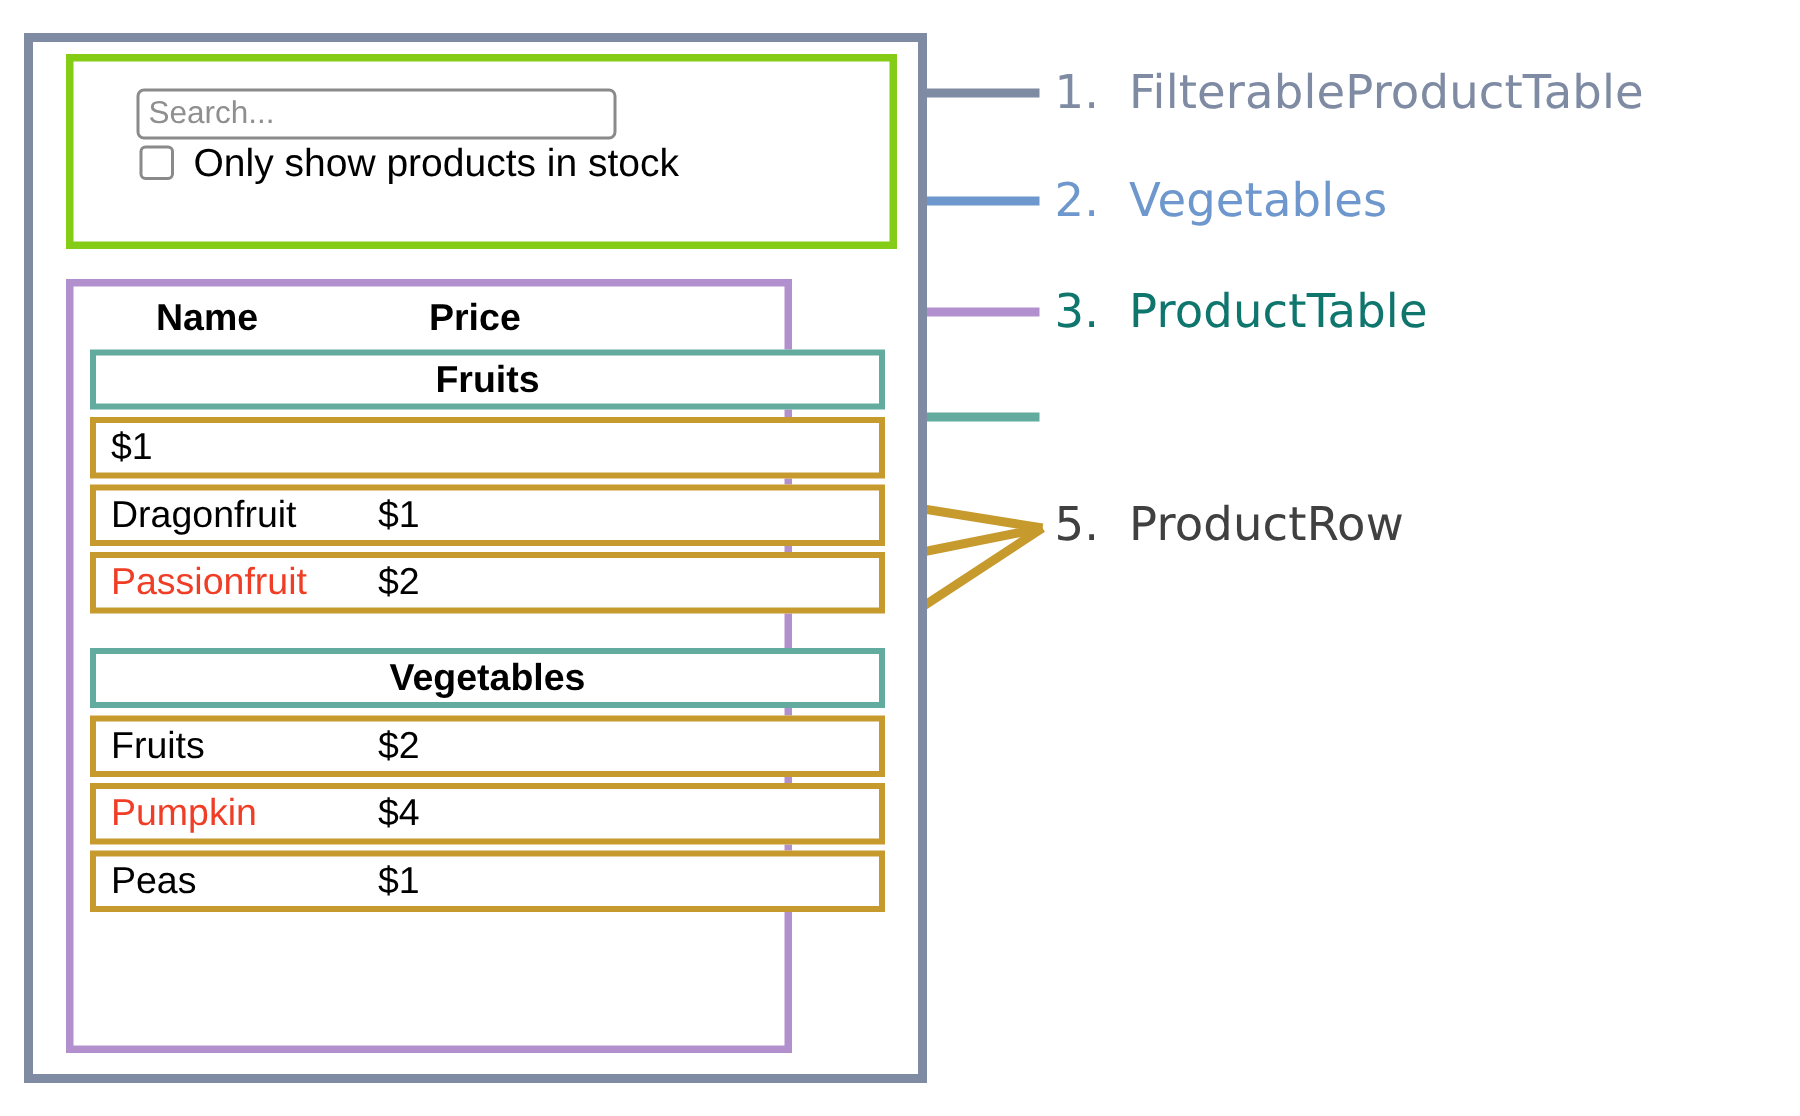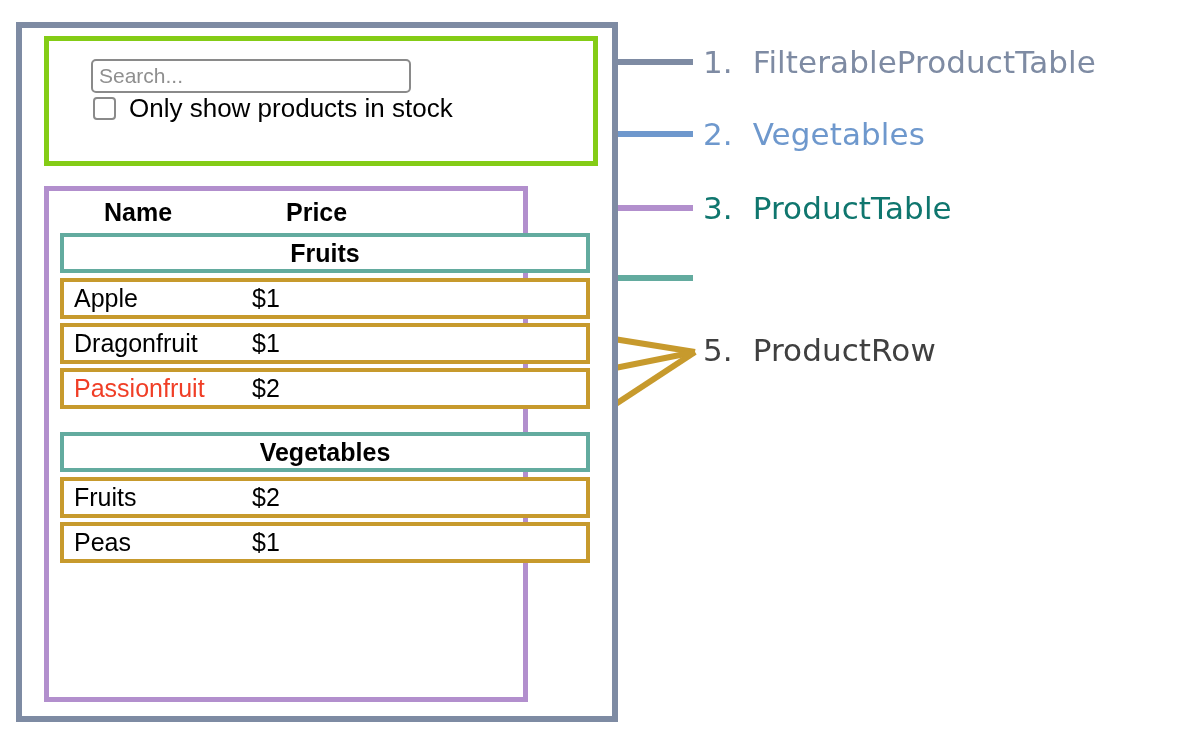--- a/index.html
+++ b/index.html
@@ -212,21 +212,20 @@
       <div class="head-row">
         <span class="head-name">Name</span>
         <span class="head-price">Price</span>
       </div>
 
       <div class="category-row">
         <span class="cat-label">Fruits</span>
       </div>
 
       <div class="product-row">
-        <span class="p-name">Apple</span>
         <span class="p-price">$1</span>
       </div>
 
       <div class="product-row">
         <span class="p-name">Dragonfruit</span>
         <span class="p-price">$1</span>
       </div>
 
       <div class="product-row out-of-stock">
         <span class="p-name">Passionfruit</span>
@@ -237,20 +236,24 @@
 
       <div class="category-row">
         <span class="cat-label">Vegetables</span>
       </div>
 
       <div class="product-row">
         <span class="p-name">Fruits</span>
         <span class="p-price">$2</span>
       </div>
 
+      <div class="product-row out-of-stock">
+        <span class="p-name">Pumpkin</span>
+        <span class="p-price">$4</span>
+      </div>
 
       <div class="product-row">
         <span class="p-name">Peas</span>
         <span class="p-price">$1</span>
       </div>
 
     </div>
   </div>
 
   <div class="legend-item" style="left:703px; top:44px; color:#7e8ba3;">

